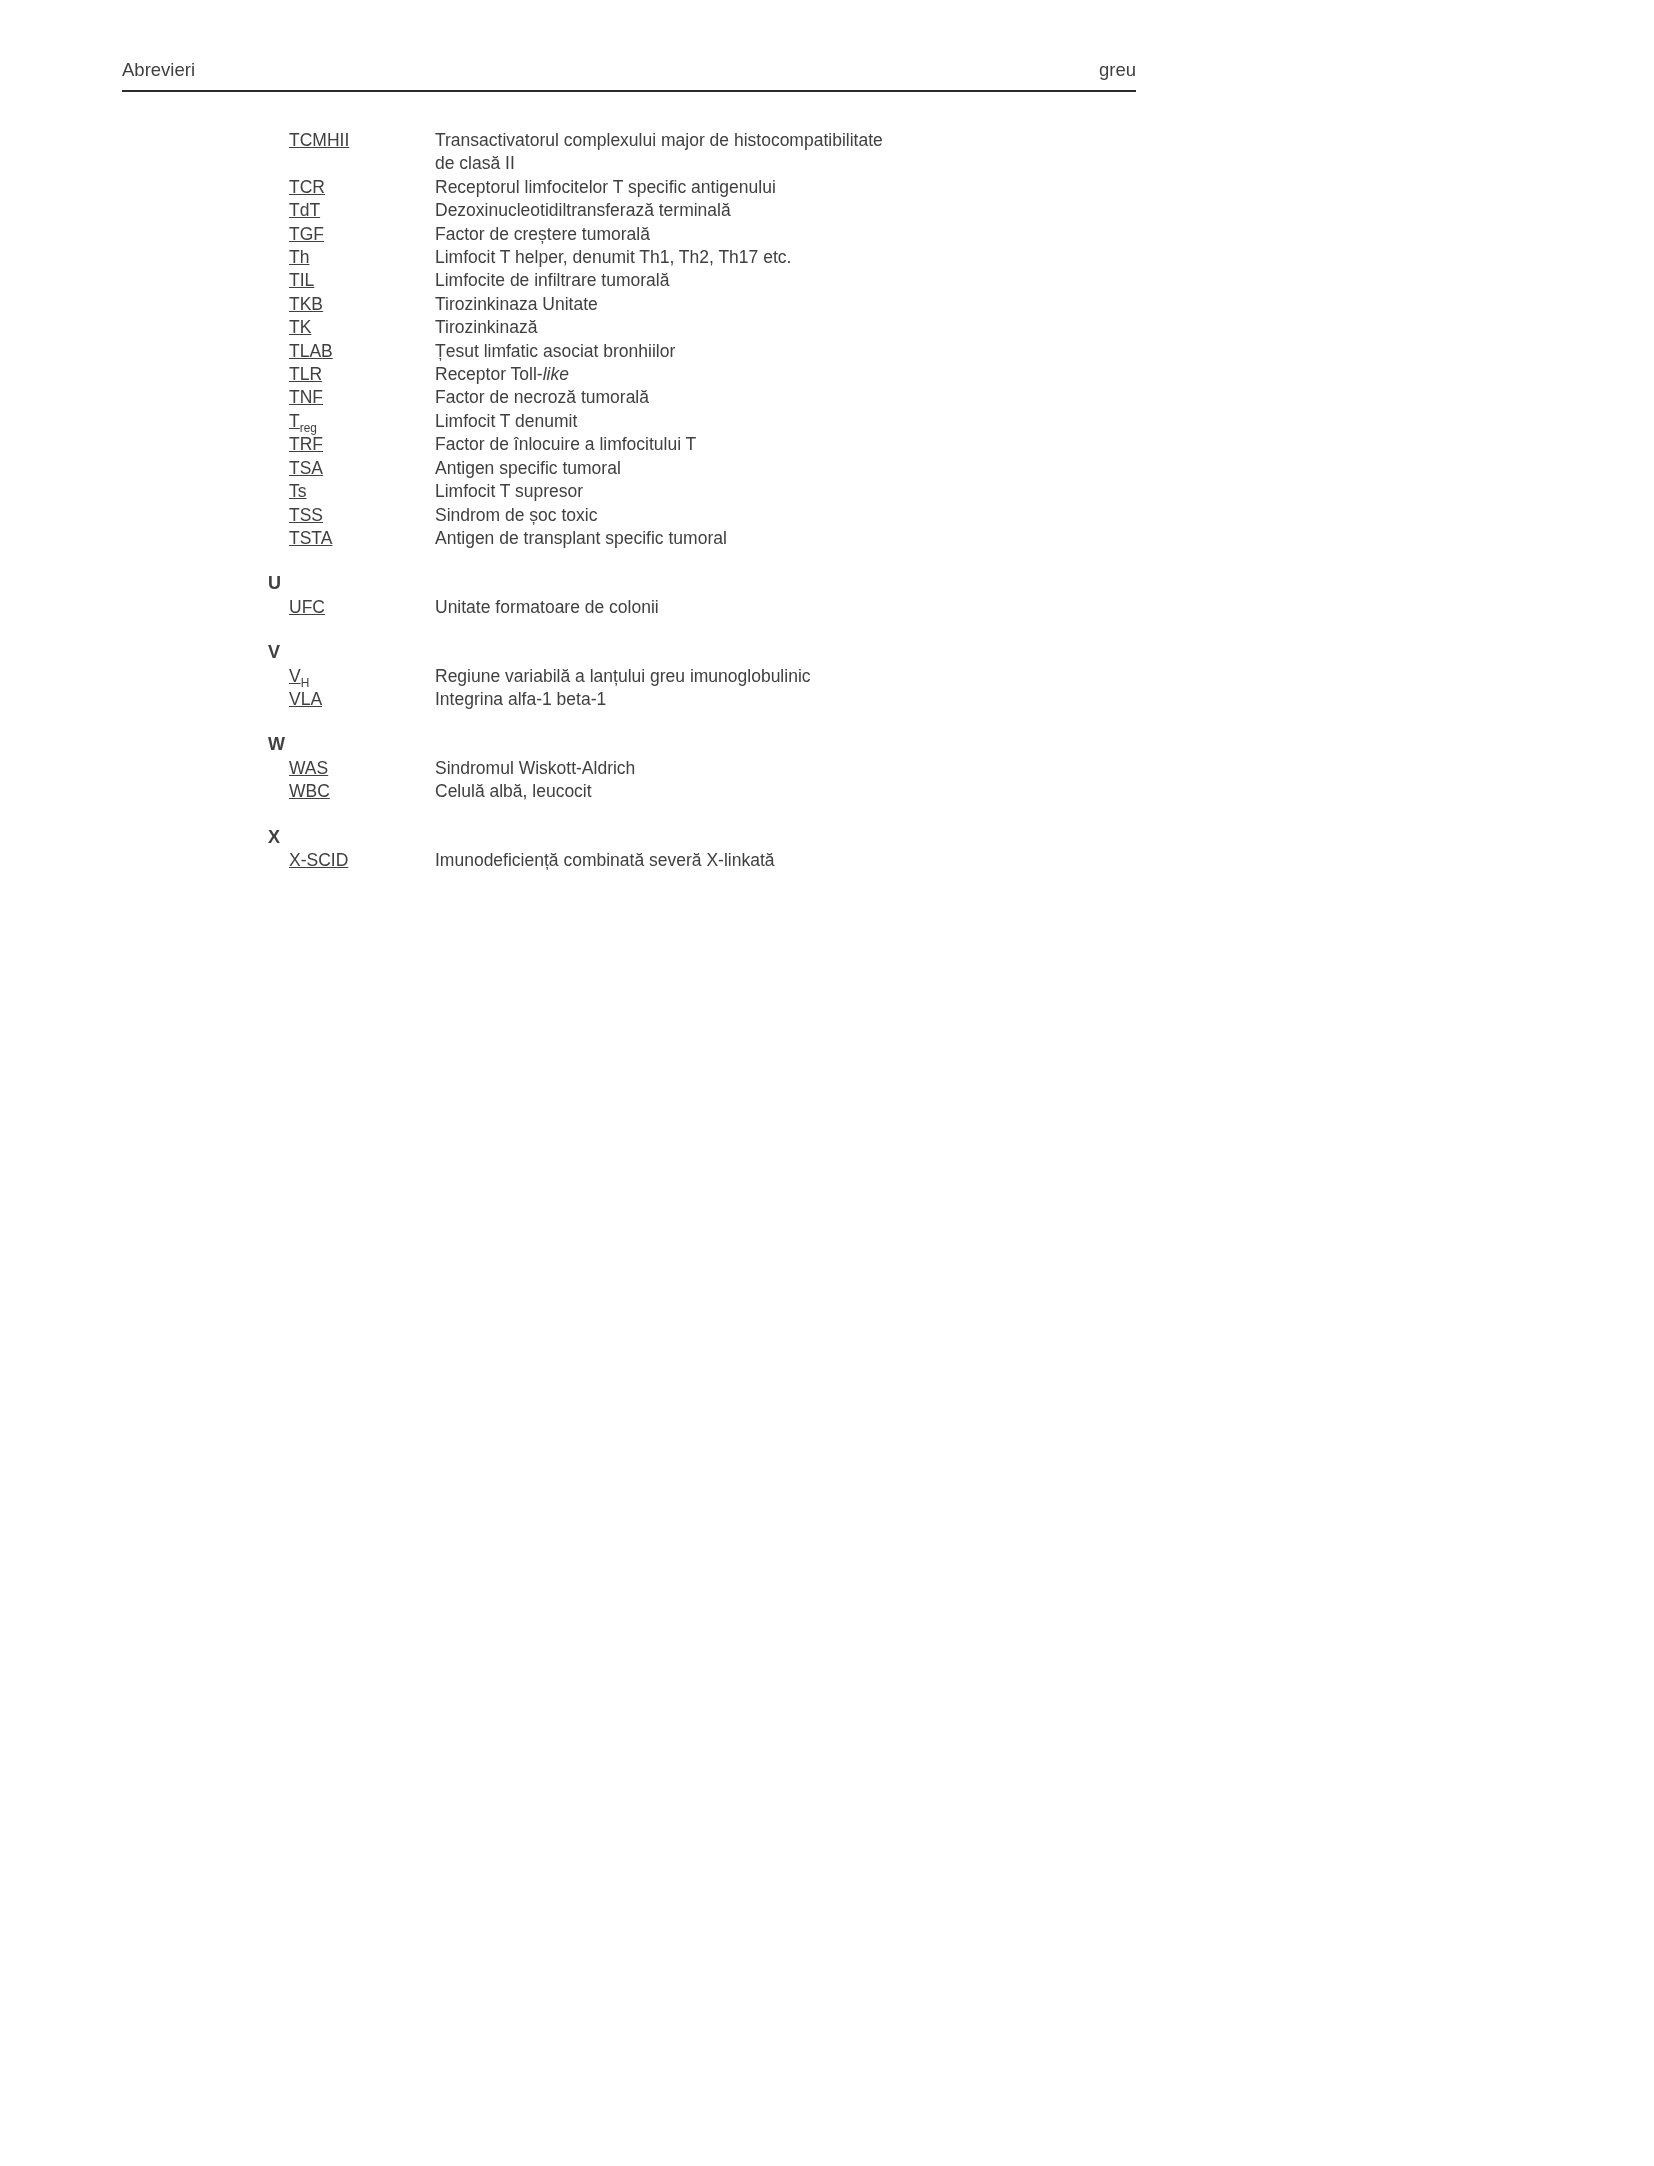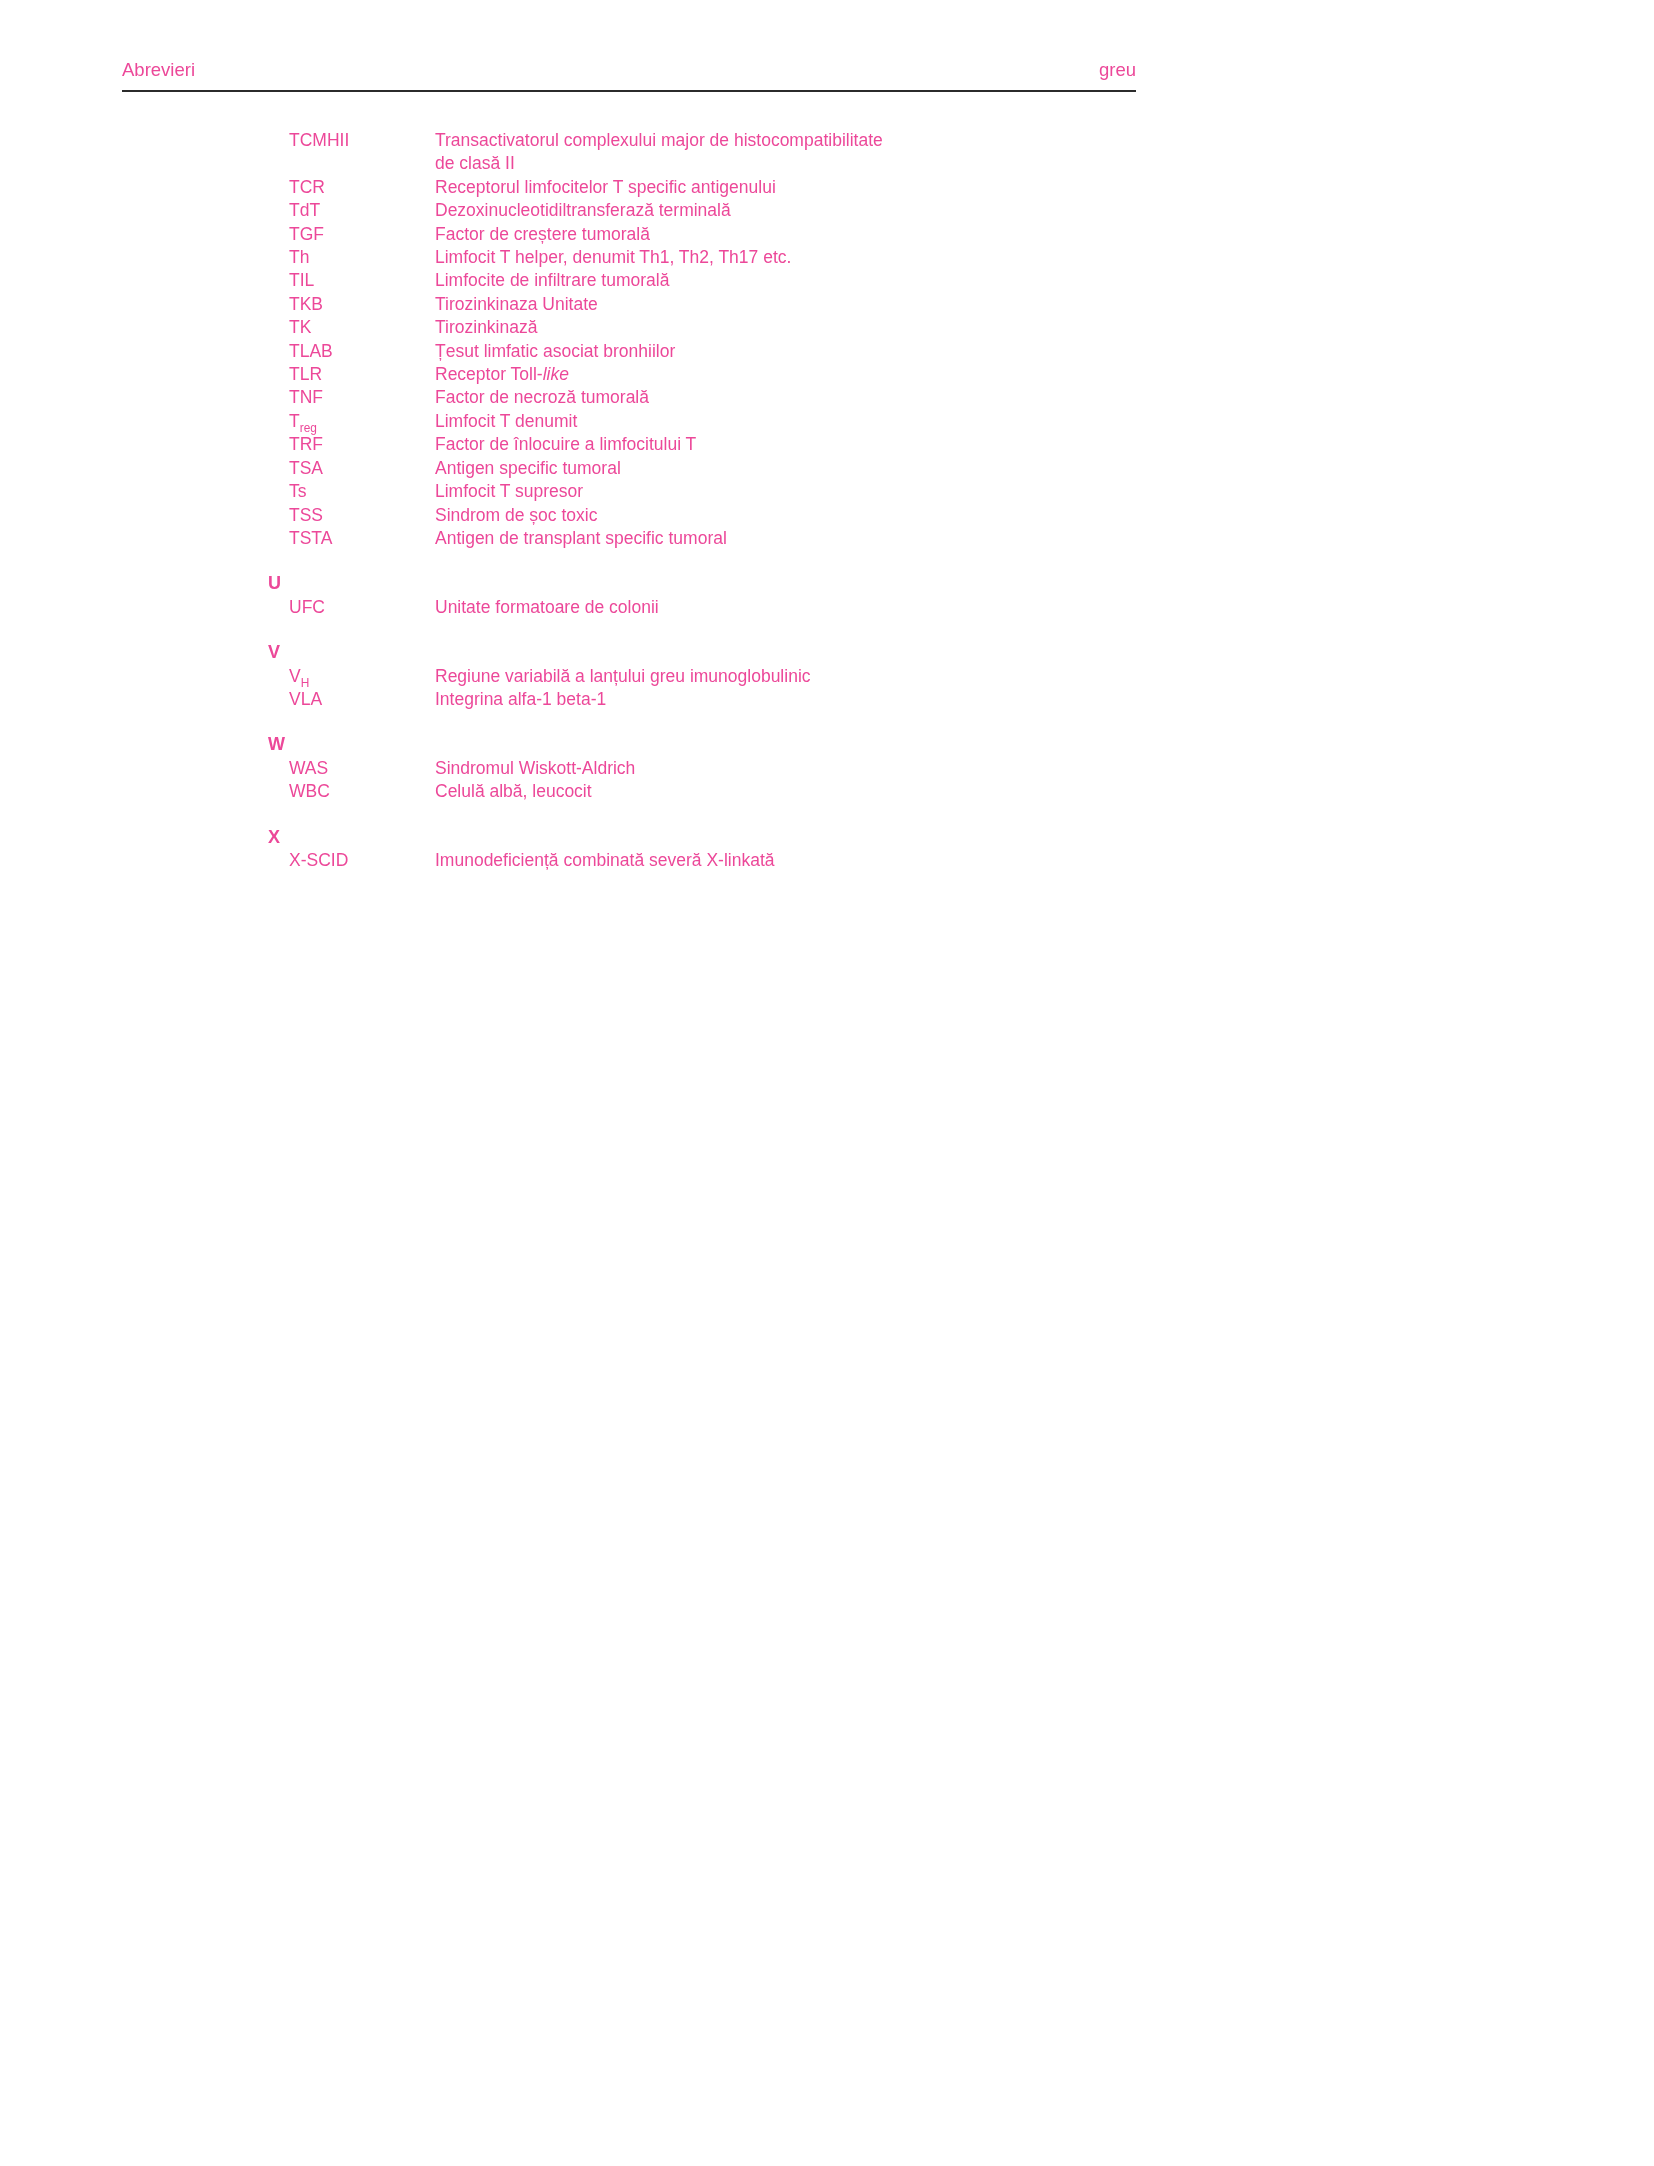--- a/index.html
+++ b/index.html
@@ -6,21 +6,21 @@
     margin: 0;
     padding: 0;
     background: #ffffff;
   }
   .page {
     position: relative;
     width: 1654px;
     min-height: 2166px;
     background: #ffffff;
     font-family: "Liberation Sans", "DejaVu Sans", sans-serif;
-    color: #ec4899;
+    color: #404040;
     box-sizing: border-box;
   }
   .content {
     position: absolute;
     left: 122px;
     top: 58px;
     width: 1014px;
   }
   .page-header {
     display: flex;
@@ -42,20 +42,21 @@
     font-weight: bold;
     font-size: 18px;
   }
   .entry {
     display: flex;
     margin-left: 167px;
   }
   .abbr {
     flex: none;
     width: 146px;
+    text-decoration: underline;
   }
   .def {
     max-width: 560px;
   }
   .def i {
     font-style: italic;
   }
   sub {
     font-size: 68%;
     line-height: 0;

